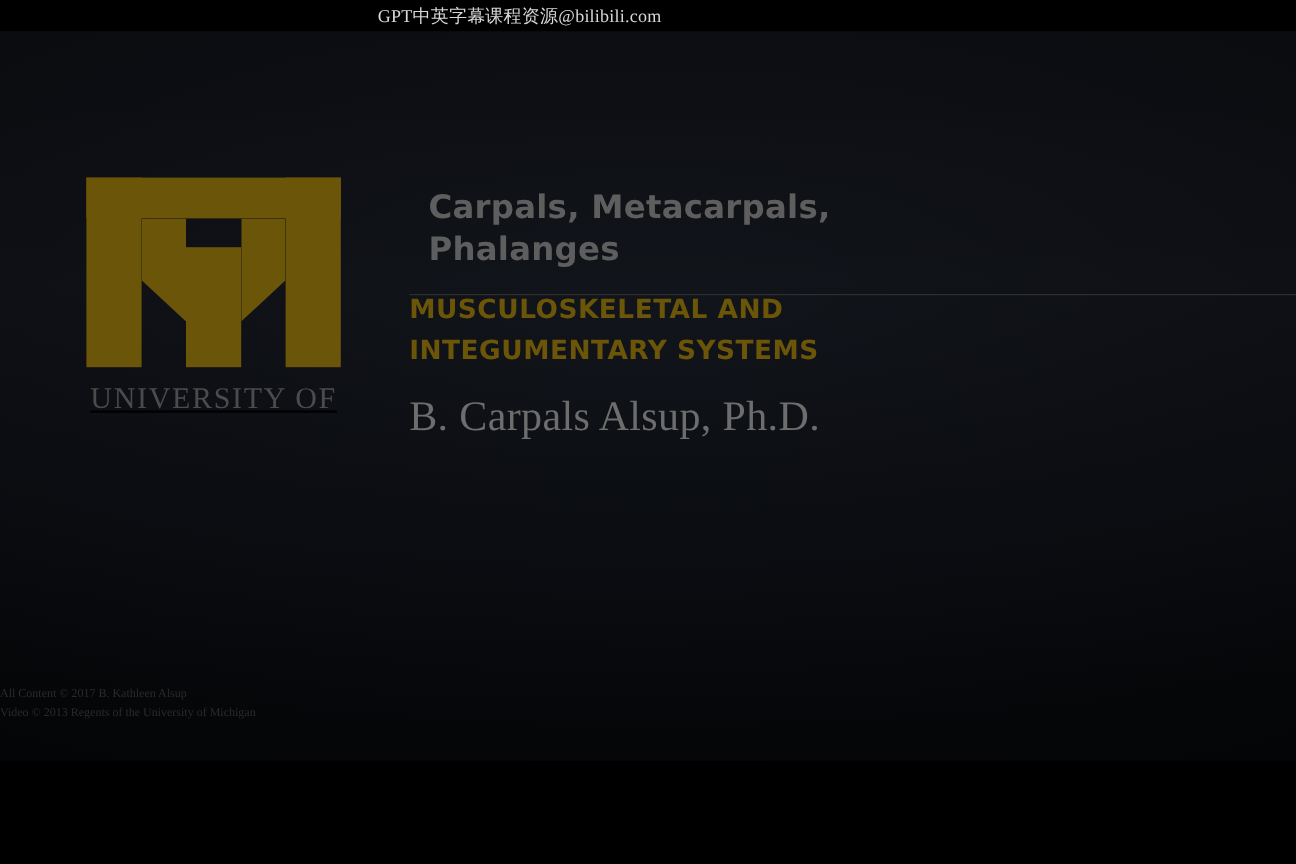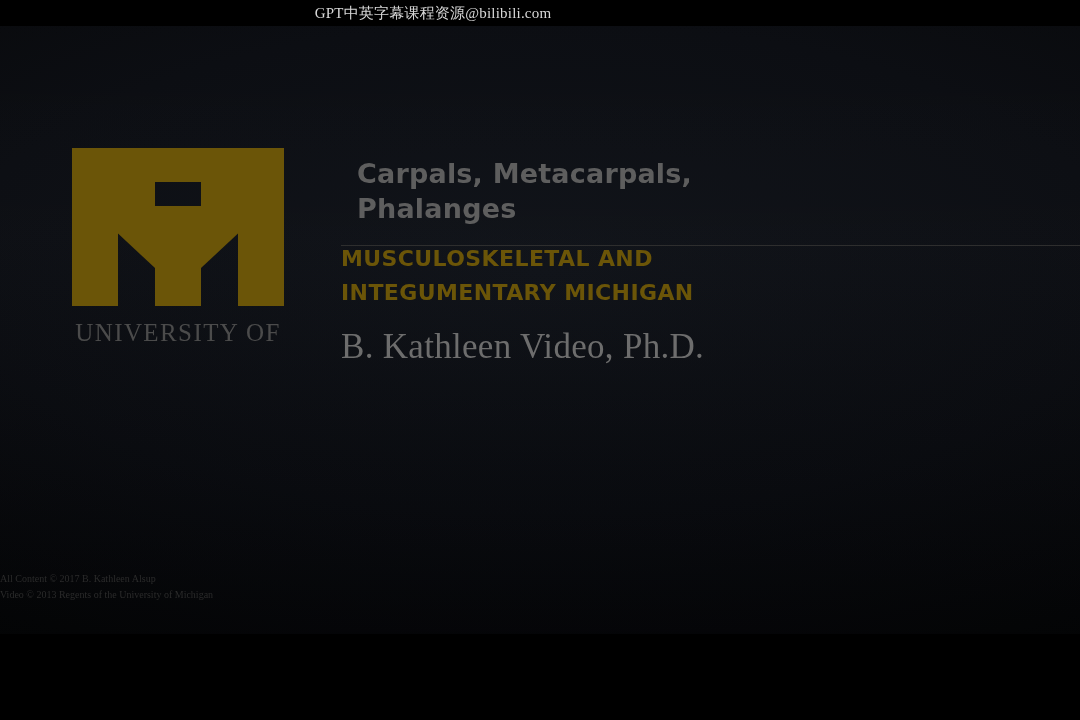--- a/index.html
+++ b/index.html
@@ -67,20 +67,21 @@
     background: #000000;
   }
 
   
   .logo-wrap {
     position: absolute;
     left: 68px;
     top: 122px;
     width: 220px;
     z-index: 3;
+    text-decoration: underline;
   }
   .block-m {
     position: relative;
     width: 212px;
     height: 158px;
     margin: 0 auto;
   }
   .block-m .bar {
     position: absolute;
     background: #6b5508;
@@ -214,23 +215,23 @@
       <div class="logo-text">
         <span class="l-univ">UNIVERSITY OF</span>
       </div>
     </div>
 
     <div class="textcol">
       <h1 class="slide-title">Carpals, Metacarpals, Phalanges</h1>
       <div class="rule"></div>
       <div class="subject">
         <div>MUSCULOSKELETAL AND</div>
-        <div>INTEGUMENTARY MICHIGAN</div>
+        <div>INTEGUMENTARY SYSTEMS</div>
       </div>
-      <div class="presenter">B. Kathleen Video, Ph.D.</div>
+      <div class="presenter">B. Carpals Alsup, Ph.D.</div>
     </div>
 
     <div class="copyright">
       <span>All Content © 2017 B. Kathleen Alsup</span>
       <span>Video © 2013 Regents of the University of Michigan</span>
     </div>
 
   </div>
 
   <div class="bottom-bar"></div>

